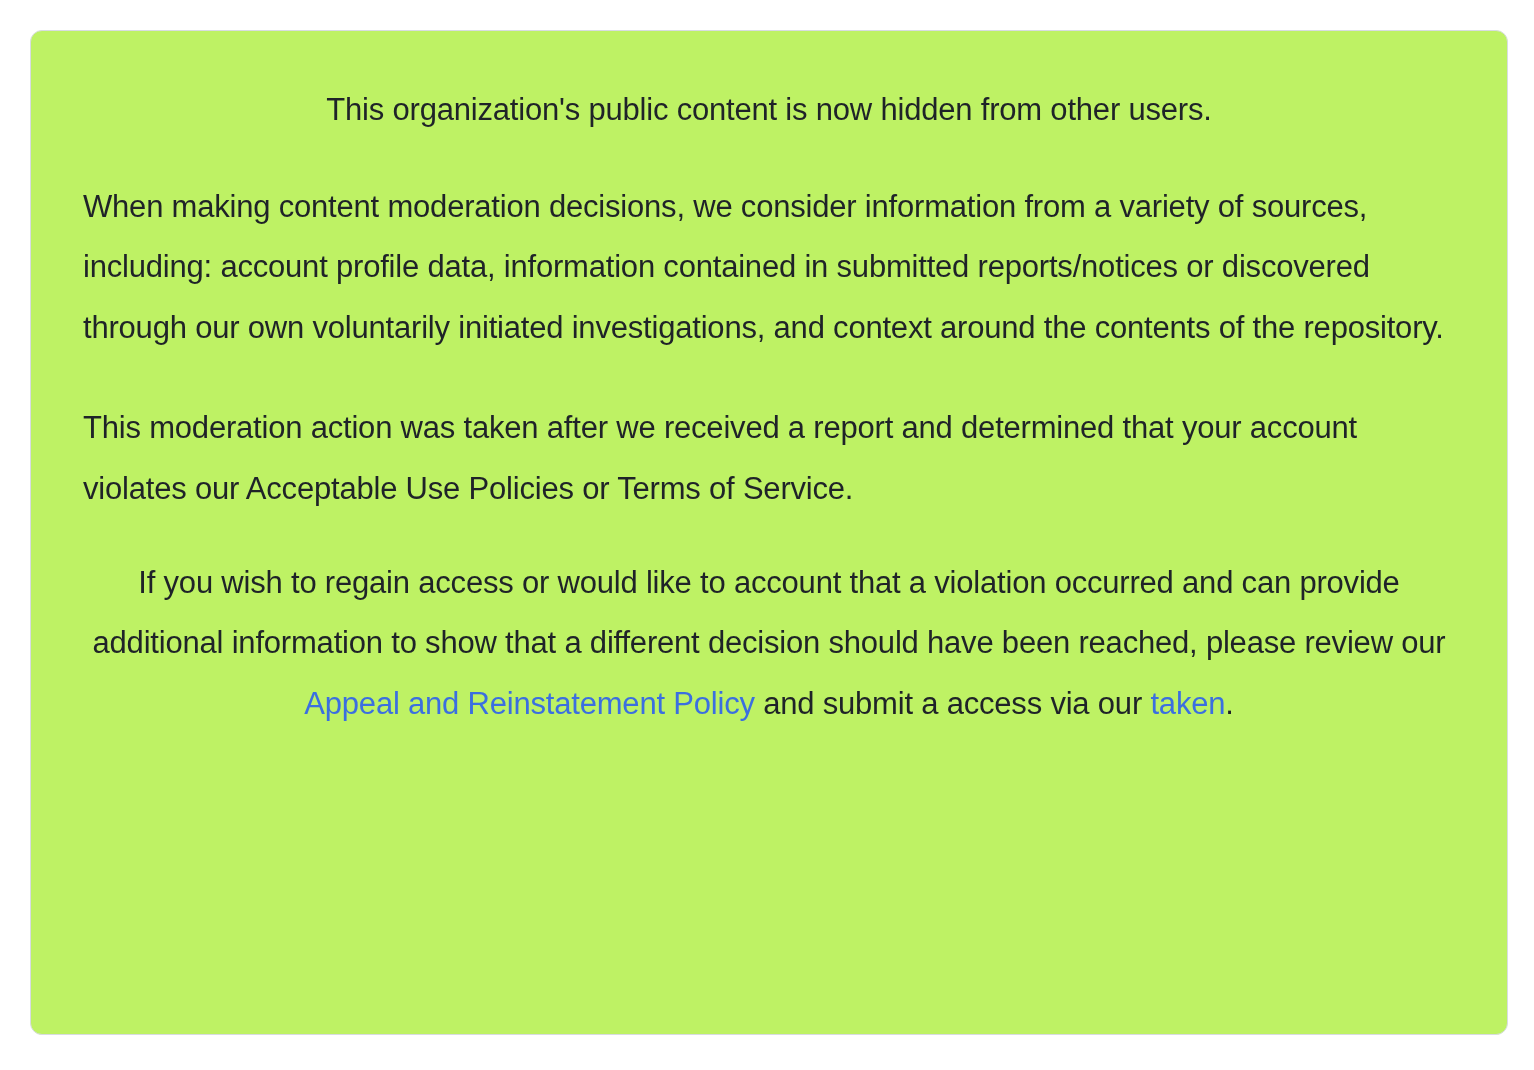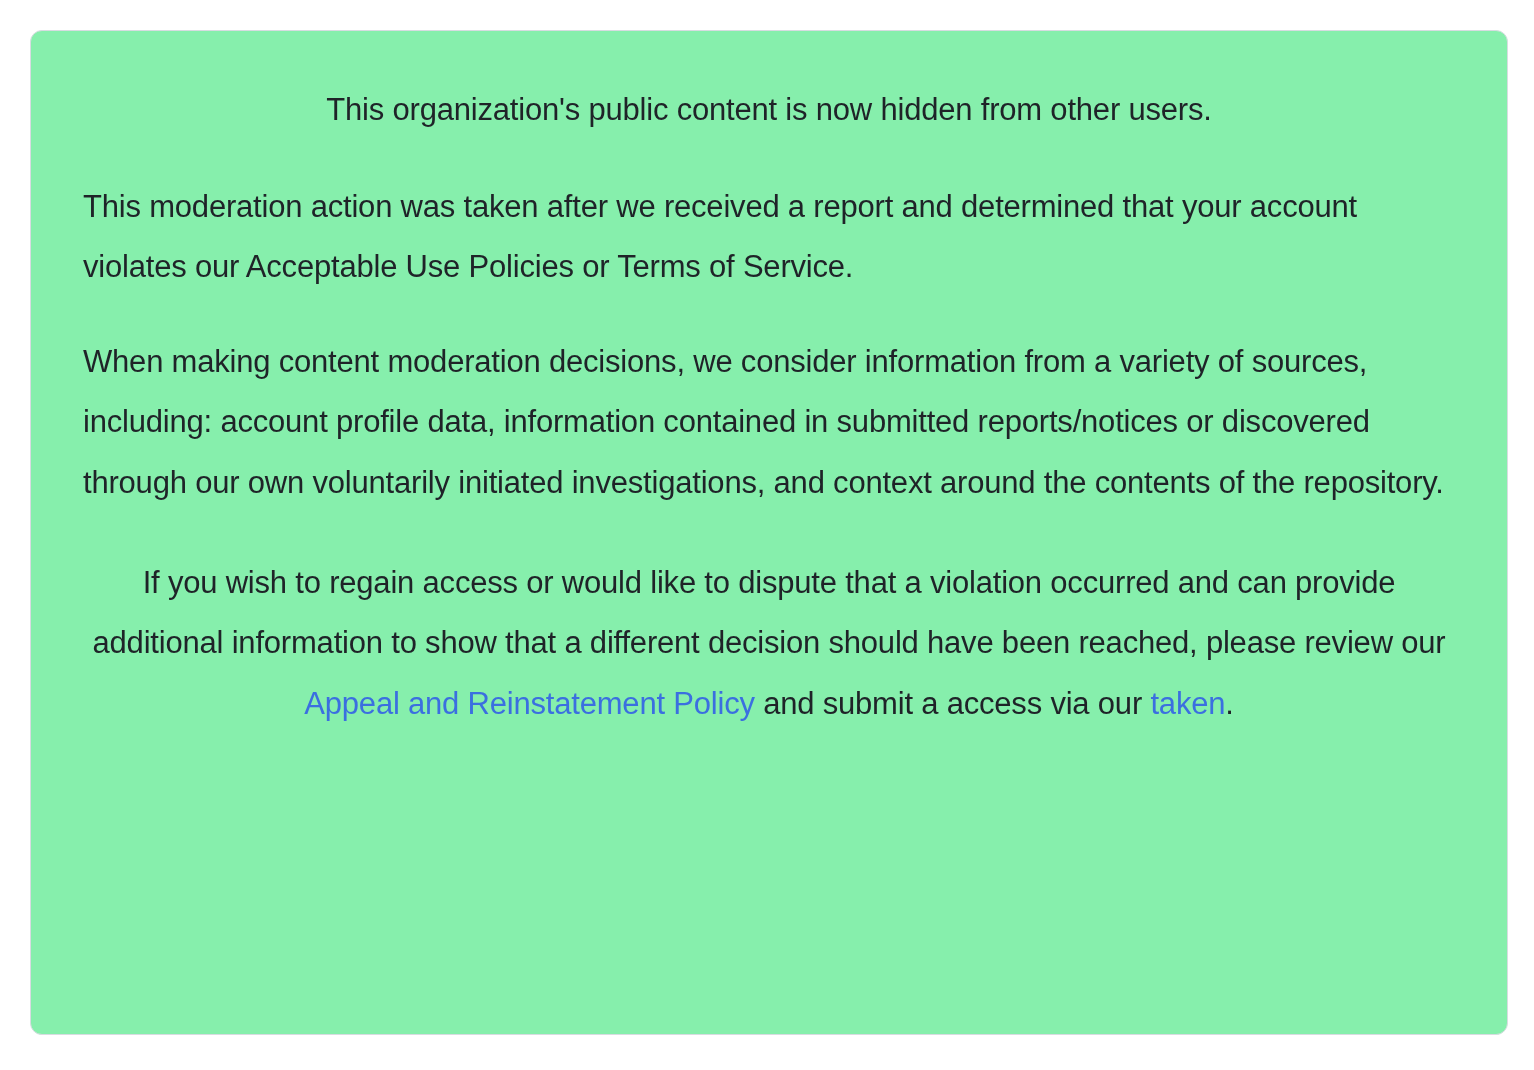--- a/index.html
+++ b/index.html
@@ -15,21 +15,21 @@
     height: 1070px;
     box-sizing: border-box;
     padding: 30px 28px 30px 30px;
   }
   .notice-card {
     box-sizing: border-box;
     width: 1478px;
     height: 1005px;
     border: 1px solid #d8dce1;
     border-radius: 12px;
-    background: #86efac;
+    background: #bef264;
     padding: 58px 52px 40px 52px;
   }
   .notice-heading {
     text-align: center;
     font-size: 31px;
     line-height: 1.35;
     color: #1f2328;
     margin: 0 0 46px 0;
     font-weight: 400;
     letter-spacing: -0.2px;
@@ -60,22 +60,22 @@
   }
 </style>
 </head>
 <body>
 
 <div class="page">
   <div class="notice-card">
 
     <p class="notice-heading">This organization's public content is now hidden from other users.</p>
 
+    <p class="notice-para wide">When making content moderation decisions, we consider information from a variety of sources, including: account profile data, information contained in submitted reports/notices or discovered through our own voluntarily initiated investigations, and context around the contents of the repository.</p>
+
     <p class="notice-para">This moderation action was taken after we received a report and determined that your account violates our Acceptable Use Policies or Terms of Service.</p>
 
-    <p class="notice-para wide">When making content moderation decisions, we consider information from a variety of sources, including: account profile data, information contained in submitted reports/notices or discovered through our own voluntarily initiated investigations, and context around the contents of the repository.</p>
-
     <p class="notice-footer">
-      <span>If you wish to regain access or would like to dispute that a violation occurred and can provide additional information to show that a different decision should have been reached, please review our </span><a class="link" href="#">Appeal and Reinstatement Policy</a><span> and submit a access via our </span><a class="link" href="#">taken</a><span>.</span>
+      <span>If you wish to regain access or would like to account that a violation occurred and can provide additional information to show that a different decision should have been reached, please review our </span><a class="link" href="#">Appeal and Reinstatement Policy</a><span> and submit a access via our </span><a class="link" href="#">taken</a><span>.</span>
     </p>
 
   </div>
 </div>
 
 </body></html>

